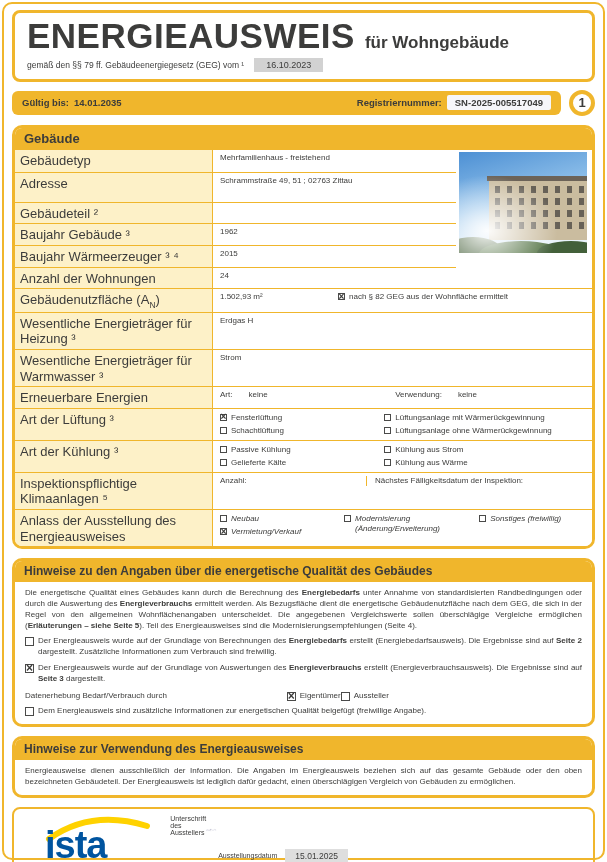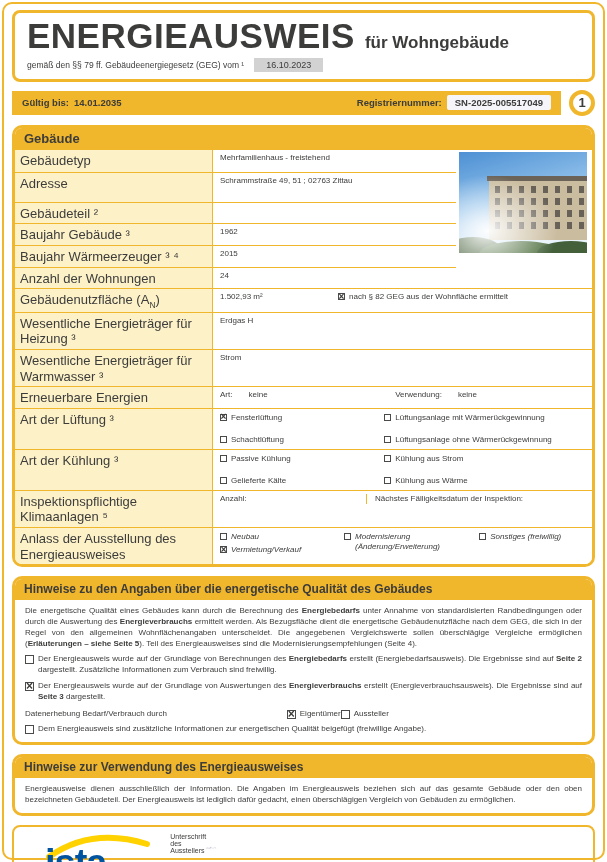--- a/index.html
+++ b/index.html
@@ -15,21 +15,21 @@
   
   .hdr-box{border:3px solid var(--yl);border-radius:8px;padding:5px 12px 7px;background:#fff;}
   .hdr-title-row{display:flex;align-items:baseline;gap:10px;}
   .hdr-title{font-size:35px;font-weight:bold;letter-spacing:.5px;line-height:1.05;}
   .hdr-subtitle{font-size:17px;font-weight:bold;}
   .hdr-law-row{display:flex;align-items:center;gap:10px;font-size:8.5px;margin-top:3px;}
   .date-box{background:#d2d2d2;padding:2px 12px;font-size:9px;}
 
   
   .validity-row{display:flex;align-items:center;gap:8px;margin-top:8px;}
-  .validity-bar{flex:1;background:var(--yl);border-radius:0;height:24px;display:flex;align-items:center;gap:5px;padding:0 10px;font-size:9.5px;}
+  .validity-bar{flex:1;background:var(--yl);border-radius:6px;height:24px;display:flex;align-items:center;gap:5px;padding:0 10px;font-size:9.5px;}
   .v-label{font-weight:bold;}
   .v-date{font-weight:bold;}
   .vspacer{flex:1;}
   .reg-box{background:#f6f6fa;padding:2px 8px;font-weight:bold;border-radius:2px;}
   .page-circle{width:26px;height:26px;border-radius:50%;border:4px solid var(--yl);background:#fff;display:flex;align-items:center;justify-content:center;font-weight:bold;font-size:13px;flex:none;}
 
   
   .sec{border:3px solid var(--yl);border-radius:10px;overflow:hidden;margin-top:9px;background:#fff;}
   .sec-hd{background:var(--yl);padding:3px 9px 4px;font-weight:bold;font-size:13px;}
   .sec-hd.sm{font-size:12px;}
@@ -47,21 +47,21 @@
   .h26{min-height:26px;} .h20{min-height:20px;} .h28{min-height:28px;}
   .bl{background:var(--yl-light);border-right:1px solid var(--yl);border-bottom:1px solid var(--yl);padding:3px 5px 2px;font-size:13px;line-height:1.2;}
   .bv{border-bottom:1px solid var(--yl);padding:3px 7px 2px;font-size:8px;line-height:1.25;background:#fff;}
   .bp{background:#fff;}
   .brow:last-child .bl,.brow:last-child .bv{border-bottom:none;}
 
   .split{display:flex;align-items:flex-start;}
   .area{width:118px;flex:none;}
   .erne{display:flex;}
   .erne-pair{display:flex;gap:16px;width:48%;}
-  .og2{display:grid;grid-template-columns:45% 55%;row-gap:12px;align-items:start;padding-top:4px;padding-bottom:4px;}
+  .og2{display:grid;grid-template-columns:45% 55%;row-gap:3px;align-items:start;padding-top:4px;padding-bottom:4px;}
   .klima{display:flex;align-items:flex-start;}
   .klima-left{width:40%;}
   .klima-right{flex:1;border-left:1px solid var(--yl);padding-left:8px;}
   .anlass{display:grid;grid-template-columns:34% 37% 29%;padding-top:4px;padding-bottom:4px;font-style:italic;}
   .anlass-col{display:flex;flex-direction:column;gap:3px;}
 
   
   .opt{display:flex;align-items:flex-start;gap:4px;}
   .cb{display:inline-block;width:7px;height:7px;border:1px solid #4a4a49;background:#fff;position:relative;flex:none;margin-top:1px;}
   .cb.lg{width:9px;height:9px;}

